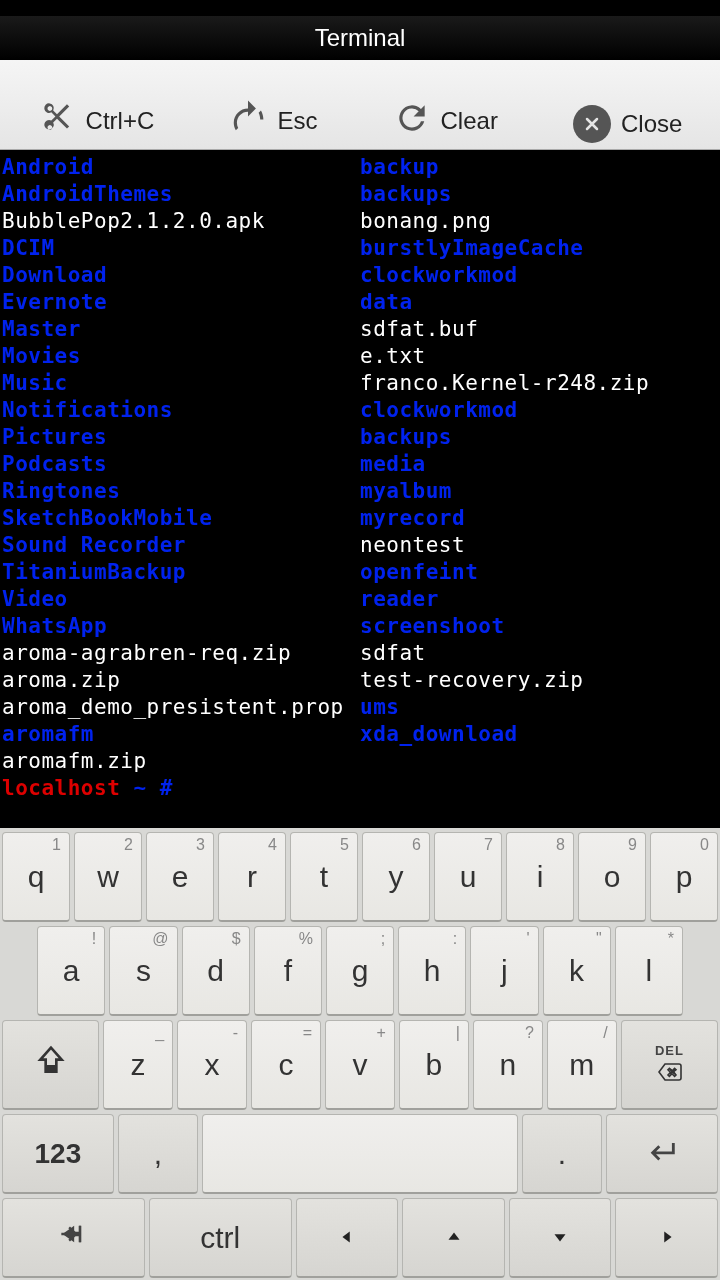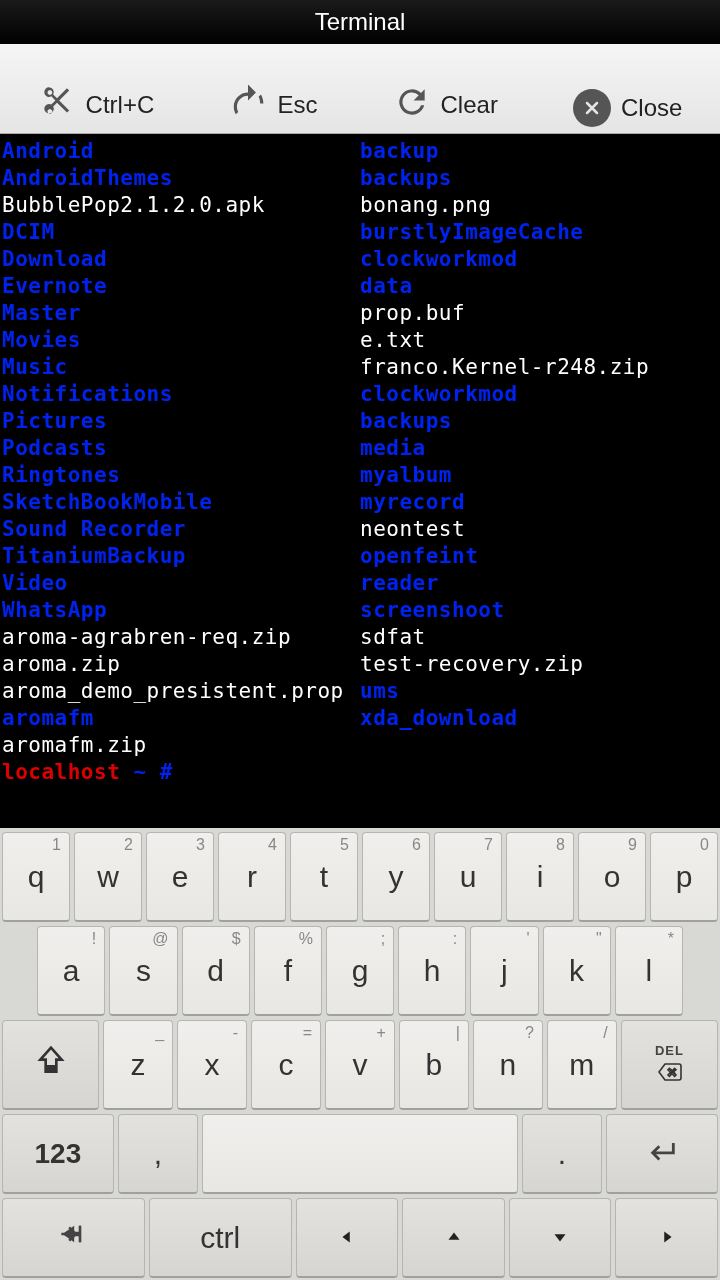--- a/index.html
+++ b/index.html
@@ -9,20 +9,21 @@
   
   .titlebar {
     height: 44px;
     background: linear-gradient(#1a1a1a, #000);
     color: #fff;
     display: flex;
     align-items: center;
     justify-content: center;
     font-size: 24px;
     font-weight: 400;
+    margin-top: 16px;
   }
 
   
   .toolbar {
     height: 90px;
     background: linear-gradient(#f5f5f5, #e5e5e5);
     display: flex;
     align-items: flex-end;
     justify-content: space-around;
     border-bottom: 1px solid #aaa;
@@ -168,21 +169,21 @@
       <div class="term-row">
         <div class="term-col"><span class="dir">Download</span></div>
         <div class="term-col"><span class="dir">clockworkmod</span></div>
       </div>
       <div class="term-row">
         <div class="term-col"><span class="dir">Evernote</span></div>
         <div class="term-col"><span class="dir">data</span></div>
       </div>
       <div class="term-row">
         <div class="term-col"><span class="dir">Master</span></div>
-        <div class="term-col"><span class="file">prop.buf</span></div>
+        <div class="term-col"><span class="file">sdfat.buf</span></div>
       </div>
       <div class="term-row">
         <div class="term-col"><span class="dir">Movies</span></div>
         <div class="term-col"><span class="file">e.txt</span></div>
       </div>
       <div class="term-row">
         <div class="term-col"><span class="dir">Music</span></div>
         <div class="term-col"><span class="file">franco.Kernel-r248.zip</span></div>
       </div>
       <div class="term-row">

